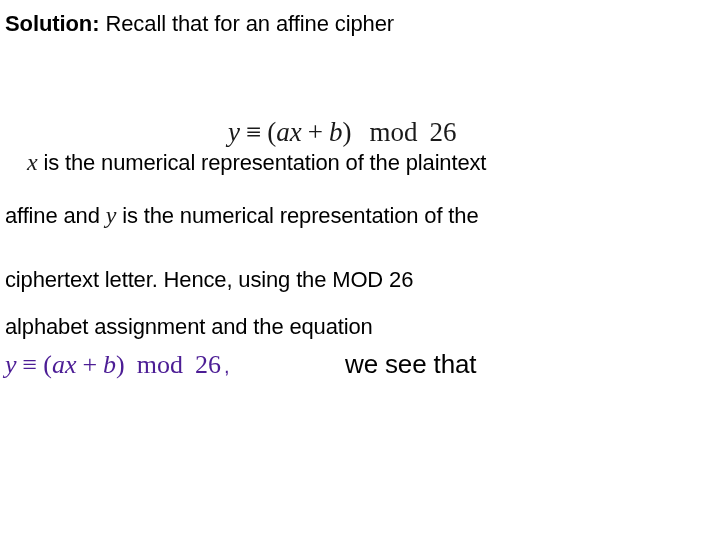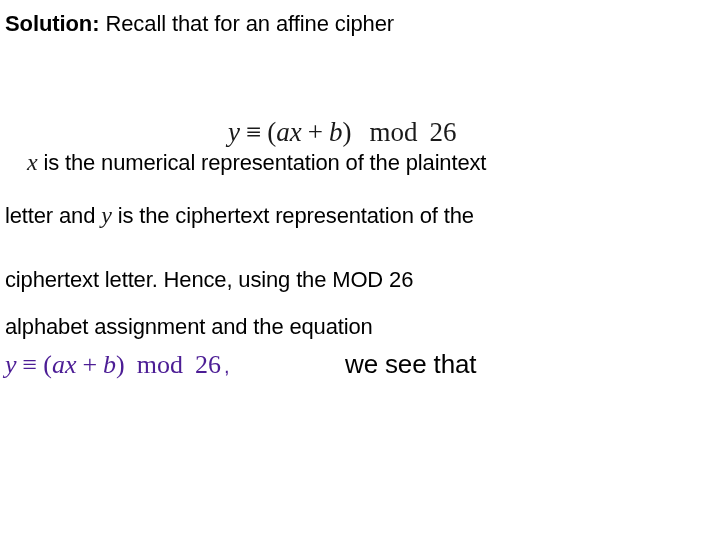--- a/index.html
+++ b/index.html
@@ -126,21 +126,21 @@
 
   <div class="display-eq">
     <span class="mathi" style="font-style:italic">y</span><span class="eq-sp"></span><span>≡</span><span class="eq-sp"></span><span>(</span><span style="font-style:italic">a</span><span style="font-style:italic">x</span><span class="eq-sp"></span><span>+</span><span class="eq-sp"></span><span style="font-style:italic">b</span><span>)</span><span class="eq-sp-wide"></span><span class="eq-sp"></span><span>mod</span><span class="eq-sp-wide"></span><span>26</span>
   </div>
 
   <div class="body-line line1">
     <span class="mvar">x</span><span> is the numerical representation of the plaintext</span>
   </div>
 
   <div class="body-line line2">
-    <span>letter and </span><span class="mvar">y</span><span> is the ciphertext representation of the</span>
+    <span>affine and </span><span class="mvar">y</span><span> is the numerical representation of the</span>
   </div>
 
   <div class="body-line line3">ciphertext letter. Hence, using the MOD 26</div>
 
   <div class="body-line line4">alphabet assignment  and the equation</div>
 
   <div class="last-line">
     <span class="inline-eq">
       <span style="font-style:italic">y</span><span class="eq-sp"></span><span>≡</span><span class="eq-sp"></span><span>(</span><span style="font-style:italic">a</span><span style="font-style:italic">x</span><span class="eq-sp"></span><span>+</span><span class="eq-sp"></span><span style="font-style:italic">b</span><span>)</span><span class="eq-sp-wide"></span><span>mod</span><span class="eq-sp-wide"></span><span>26</span><span class="comma">,</span>
     </span>

